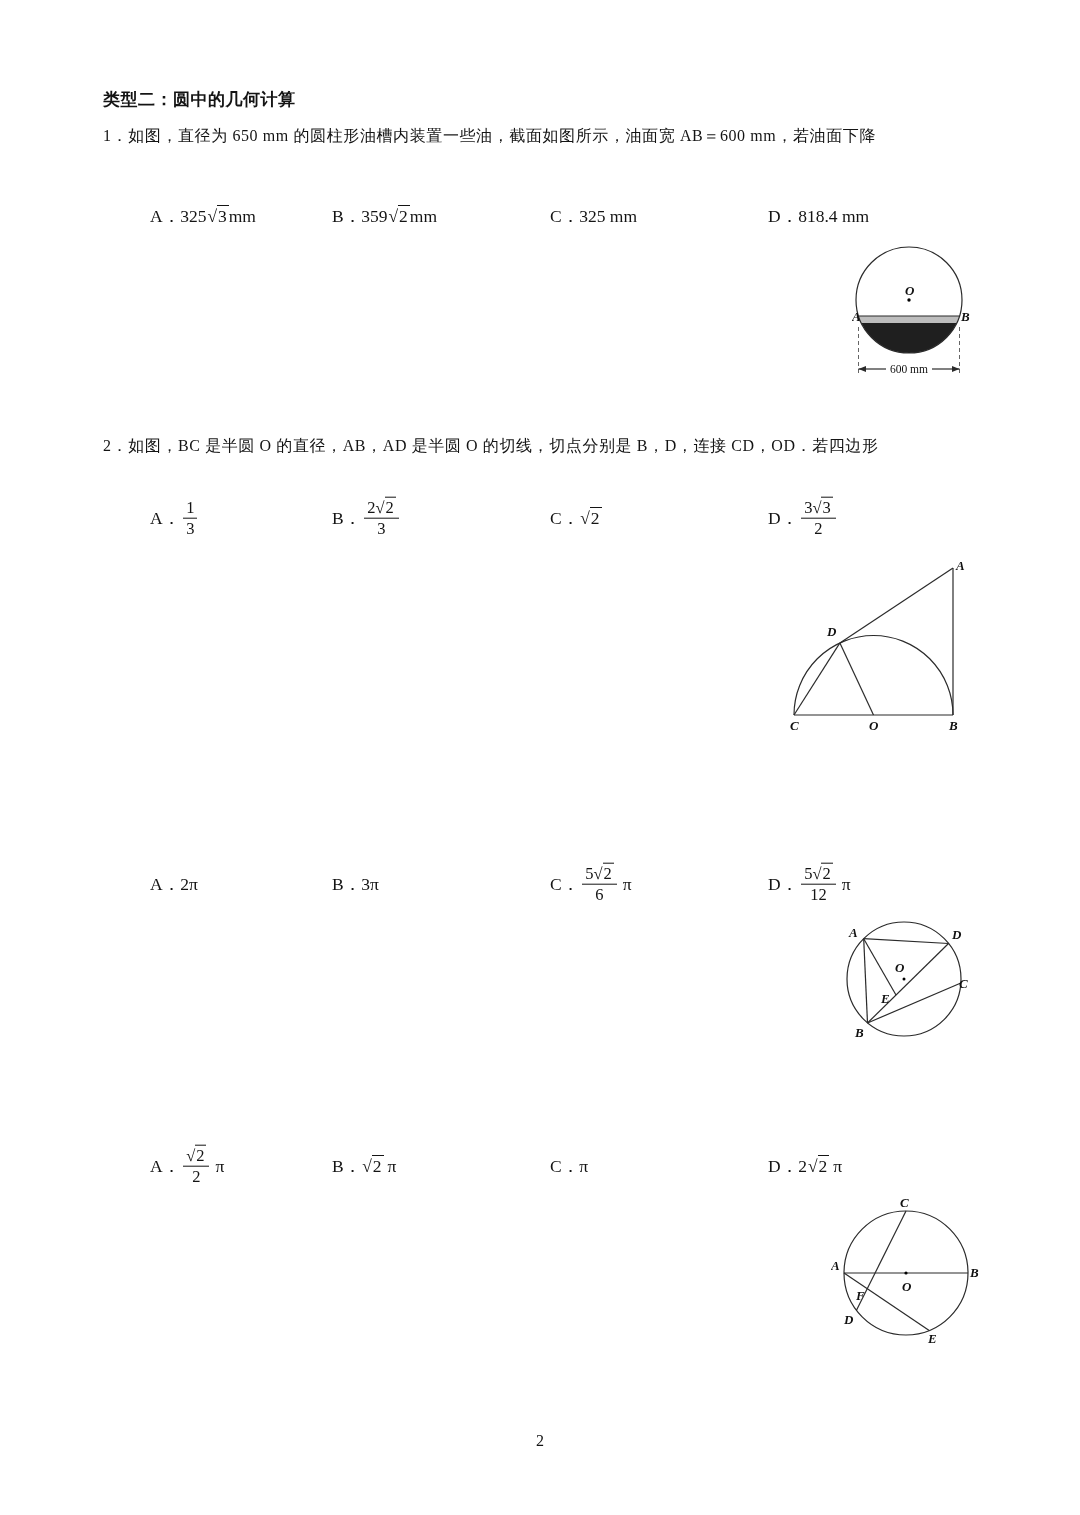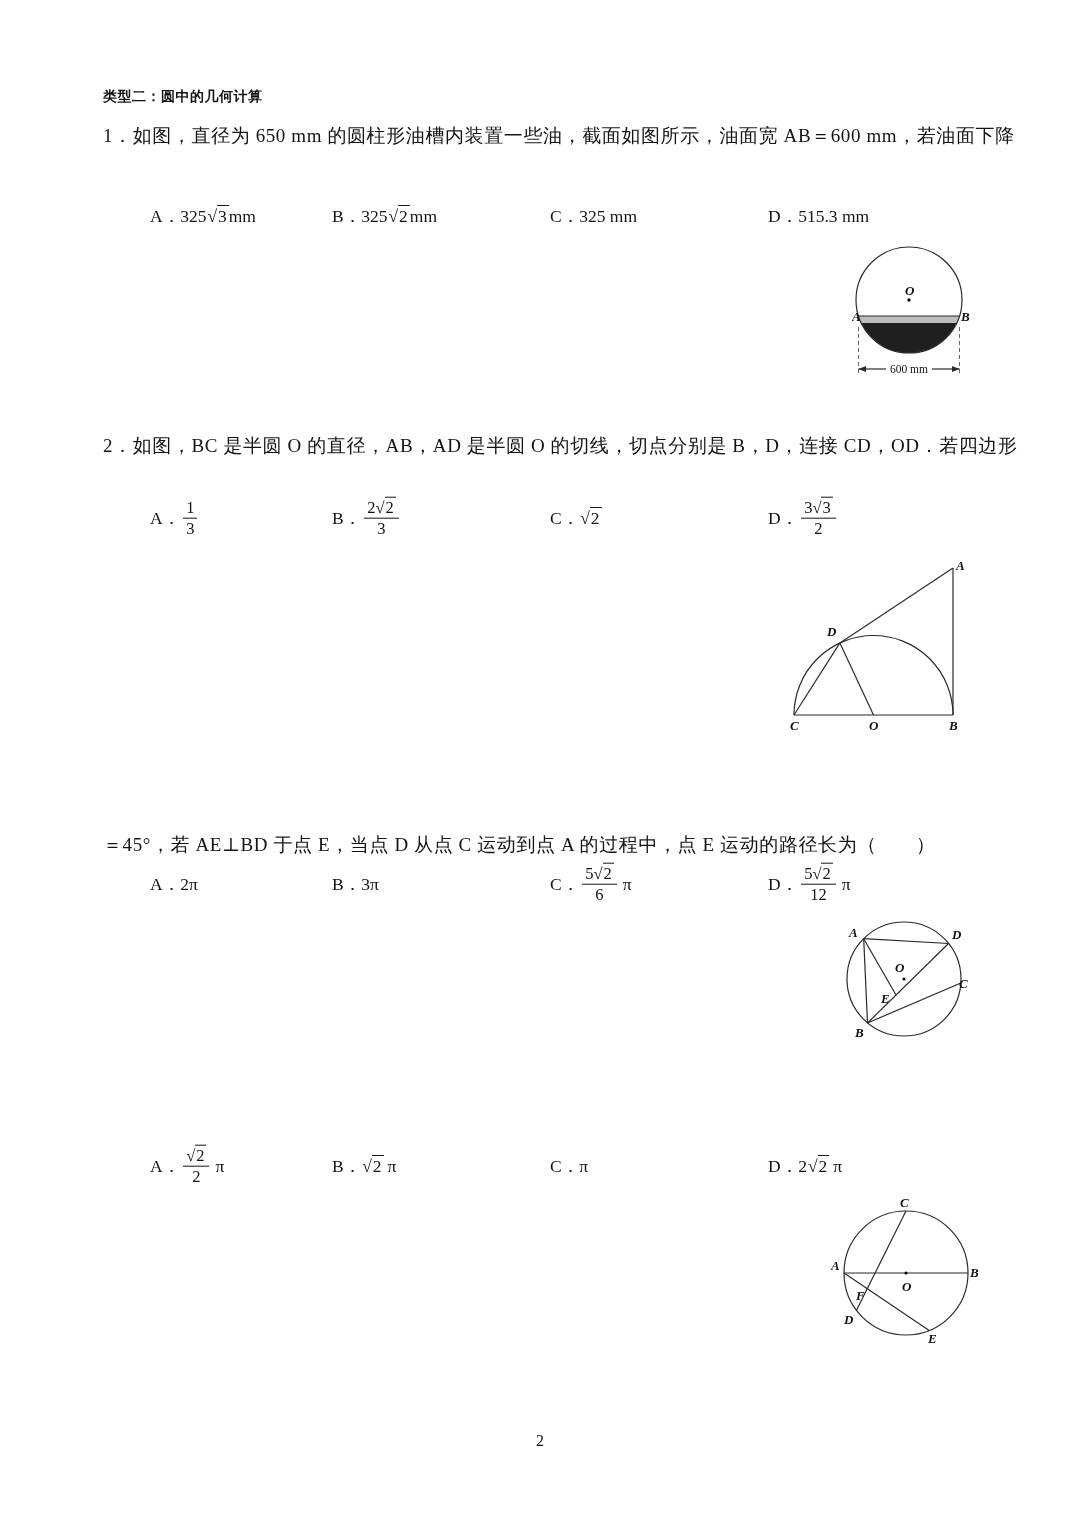--- a/index.html
+++ b/index.html
@@ -5,25 +5,25 @@
   * { margin:0; padding:0; box-sizing:border-box; }
   html,body { background:#ffffff; }
   .page {
     position:relative; width:1080px; height:1515px; background:#fff;
     color:#141414; font-family:"Liberation Serif","DejaVu Serif",serif;
     overflow:hidden;
   }
   .title {
     position:absolute; left:103px; top:88px;
     font-family:"Liberation Sans","DejaVu Sans",sans-serif;
-    font-size:14px; font-weight:bold; letter-spacing:0.5px;
+    font-size:17px; font-weight:bold; letter-spacing:0.5px;
   }
   .pline {
     position:absolute; left:103px; white-space:nowrap;
-    font-size:19px; letter-spacing:0.6px; line-height:24px;
+    font-size:16px; letter-spacing:0.6px; line-height:24px;
   }
   .optrow { position:absolute; left:0; width:974px; height:48px; }
   .opt {
     position:absolute; top:50%; transform:translateY(-50%);
     font-size:17.5px; white-space:nowrap; display:inline-flex; align-items:center;
   }
   .opre { margin-right:1px; }
   .opost { margin-left:4px; }
   .frac { display:inline-block; text-align:center; vertical-align:middle; line-height:1.08; font-size:16.5px; margin:0 2px; }
   .frac .num { display:block; border-bottom:1.3px solid #141414; padding:0 3px 1px; }
@@ -53,26 +53,26 @@
   <div class="title">类型二：圆中的几何计算</div>
 
   <div class="pline" style="top:124px">1．如图，直径为 650 mm 的圆柱形油槽内装置一些油，截面如图所示，油面宽 AB＝600 mm，若油面下降</div>
   <div class="optrow" style="top:192px">
     <span class="opt" style="left:150px">
         <span class="opre">A．325</span>
         <span class="sqrt"><span class="rad">3</span></span>
         <span> mm</span>
       </span>
     <span class="opt" style="left:332px">
-        <span class="opre">B．325</span>
+        <span class="opre">B．359</span>
         <span class="sqrt"><span class="rad">2</span></span>
         <span> mm</span>
       </span>
     <span class="opt" style="left:550px">C．325 mm</span>
-    <span class="opt" style="left:768px">D．515.3 mm</span>
+    <span class="opt" style="left:768px">D．818.4 mm</span>
   </div>
 
   <div class="fig" style="left:852px; top:244px">
     <svg width="118" height="142" viewBox="0 0 118 142">
       <polygon points="6.5,72 107.5,72 104.75,79 9.25,79" fill="#bdbdbd"></polygon>
       <path d="M 9.25 79 A 53 53 0 0 0 104.75 79 Z" fill="#1f1f1f"></path>
       <circle class="fstroke" cx="57" cy="56" r="53"></circle>
       <line class="fstroke" x1="6.5" y1="72" x2="107.5" y2="72"></line>
       <circle cx="57" cy="56" r="1.7" fill="#000"></circle>
       <text class="flbl" x="53" y="51">O</text>
@@ -126,21 +126,20 @@
       <line class="fstroke" x1="51.9" y1="86.9" x2="165" y2="12"></line>
       <line class="fstroke" x1="85.5" y1="159" x2="51.9" y2="86.9"></line>
       <text class="flbl" x="168" y="14">A</text>
       <text class="flbl" x="39" y="80">D</text>
       <text class="flbl" x="2" y="174">C</text>
       <text class="flbl" x="81" y="174">O</text>
       <text class="flbl" x="161" y="174">B</text>
     </svg>
   </div>
 
-  <div class="pline" style="top:833px">＝45°，若 AE⊥BD 于点 E，当点 D 从点 C 运动到点 A 的过程中，点 E 运动的路径长为（　　）</div>
   <div class="optrow" style="top:860px">
     <span class="opt" style="left:150px">A．2π</span>
     <span class="opt" style="left:332px">B．3π</span>
     <span class="opt" style="left:550px">
         <span class="opre">C．</span>
         <span class="frac">
           <span class="num"><span>5</span><span class="sqrt"><span class="rad">2</span></span></span>
           <span class="den">6</span>
         </span>
         <span class="opost">π</span>

